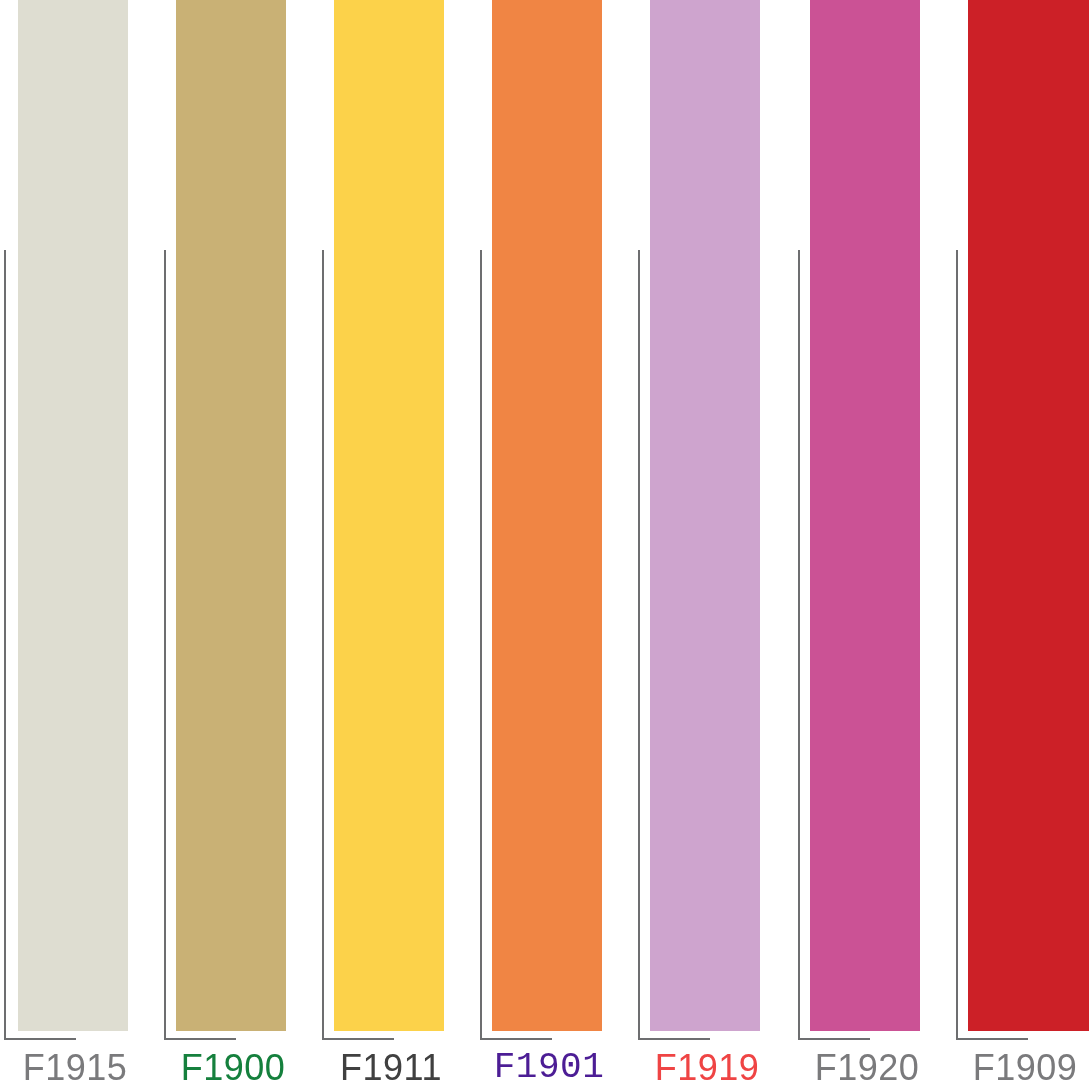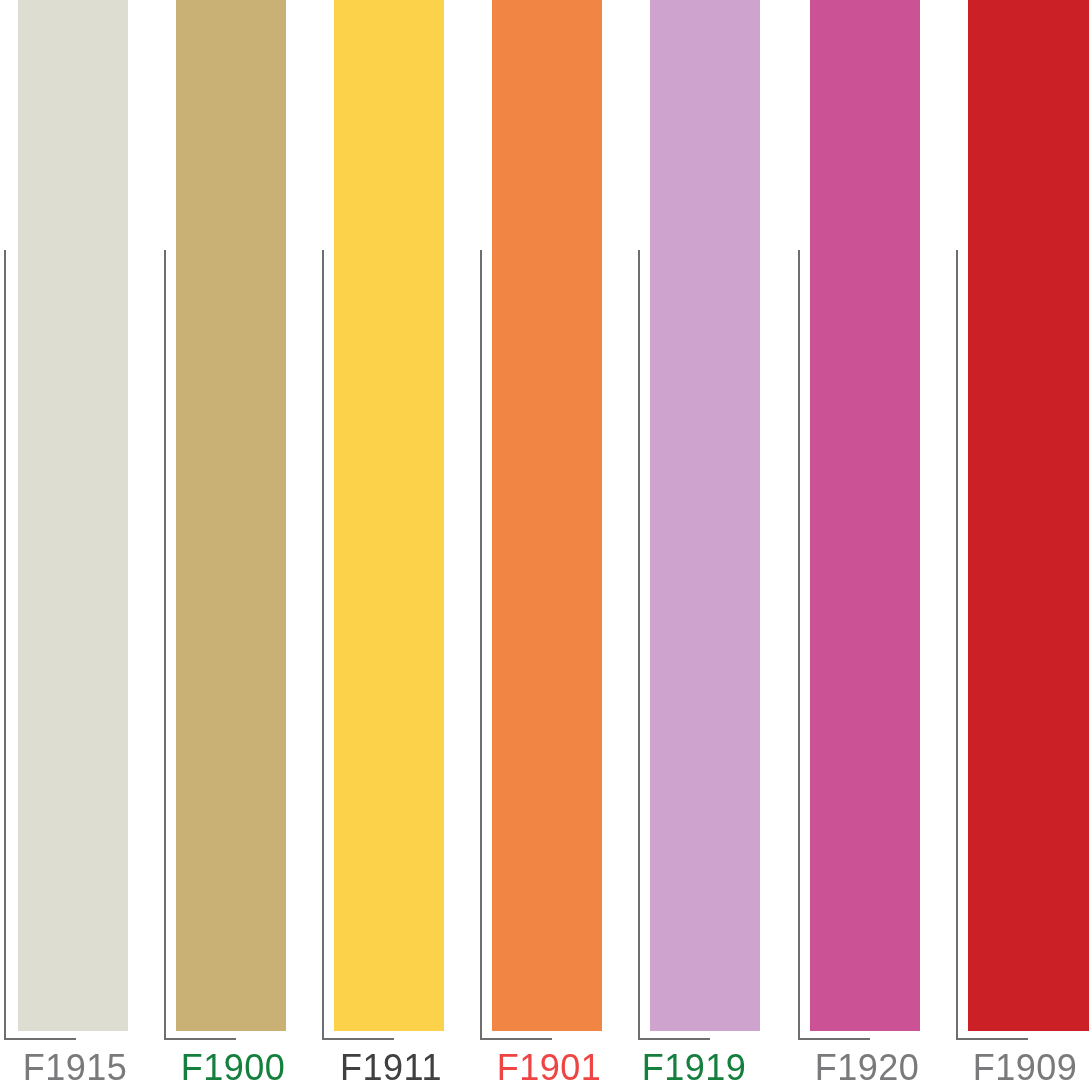--- a/index.html
+++ b/index.html
@@ -60,26 +60,26 @@
       <div class="swatch-label" style="left: 162px; top: 1050px; width: 142px; color: #15803d;">F1900</div>
     </div>
     <div class="swatch-column" style="left: 0px; width: 1089px;">
       <div class="swatch-bar" title="F1911" style="left: 334px; width: 110px; background: rgb(252, 210, 74);"></div>
       <div class="bracket" style="left: 322px; top: 250px; width: 72px; height: 790px; border-left-color: rgb(109, 110, 112); border-bottom-color: rgb(109, 110, 112);"></div>
       <div class="swatch-label" style="left: 320px; top: 1050px; width: 142px; color: #404040;">F1911</div>
     </div>
     <div class="swatch-column" style="left: 0px; width: 1089px;">
       <div class="swatch-bar" title="F1901" style="left: 492px; width: 110px; background: rgb(240, 133, 68);"></div>
       <div class="bracket" style="left: 480px; top: 250px; width: 72px; height: 790px; border-left-color: rgb(109, 110, 112); border-bottom-color: rgb(109, 110, 112);"></div>
-      <div class="swatch-label" style="left: 478px; top: 1050px; width: 142px; color: #ef4444;">F1901</div>
+      <div class="swatch-label" style="left: 478px; top: 1050px; width: 142px; color: #4c1d95; font-family: Liberation Mono, monospace;">F1901</div>
     </div>
     <div class="swatch-column" style="left: 0px; width: 1089px;">
       <div class="swatch-bar" title="F1919" style="left: 650px; width: 110px; background: rgb(206, 164, 206);"></div>
       <div class="bracket" style="left: 638px; top: 250px; width: 72px; height: 790px; border-left-color: rgb(109, 110, 112); border-bottom-color: rgb(109, 110, 112);"></div>
-      <div class="swatch-label" style="left: 623px; top: 1050px; width: 142px; color: #15803d;">F1919</div>
+      <div class="swatch-label" style="left: 636px; top: 1050px; width: 142px; color: #ef4444;">F1919</div>
     </div>
     <div class="swatch-column" style="left: 0px; width: 1089px;">
       <div class="swatch-bar" title="F1920" style="left: 810px; width: 110px; background: rgb(203, 82, 149);"></div>
       <div class="bracket" style="left: 798px; top: 250px; width: 72px; height: 790px; border-left-color: rgb(109, 110, 112); border-bottom-color: rgb(109, 110, 112);"></div>
       <div class="swatch-label" style="left: 796px; top: 1050px; width: 142px; color: rgb(122, 122, 124); text-align: center;">F1920</div>
     </div>
     <div class="swatch-column" style="left: 0px; width: 1089px; border-radius: 26px;">
       <div class="swatch-bar" title="F1909" style="left: 968px; width: 121px; background: rgb(204, 32, 39);"></div>
       <div class="bracket" style="left: 956px; top: 250px; width: 72px; height: 790px; border-left-color: rgb(109, 110, 112); border-bottom-color: rgb(109, 110, 112);"></div>
       <div class="swatch-label" style="left: 954px; top: 1050px; width: 142px; color: rgb(122, 122, 124);">F1909</div>

